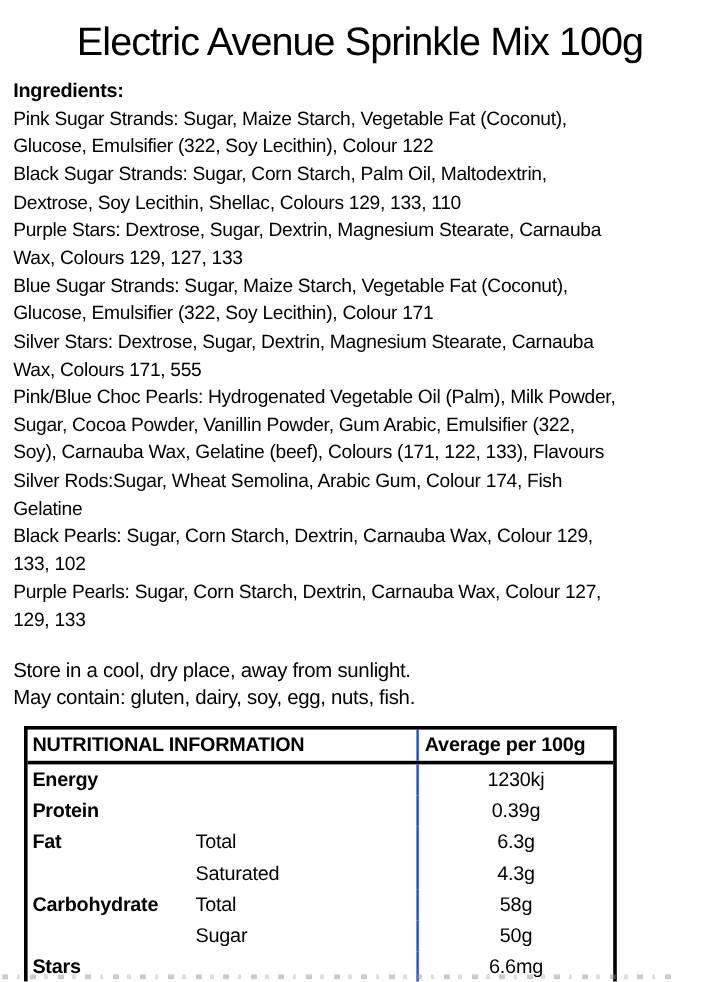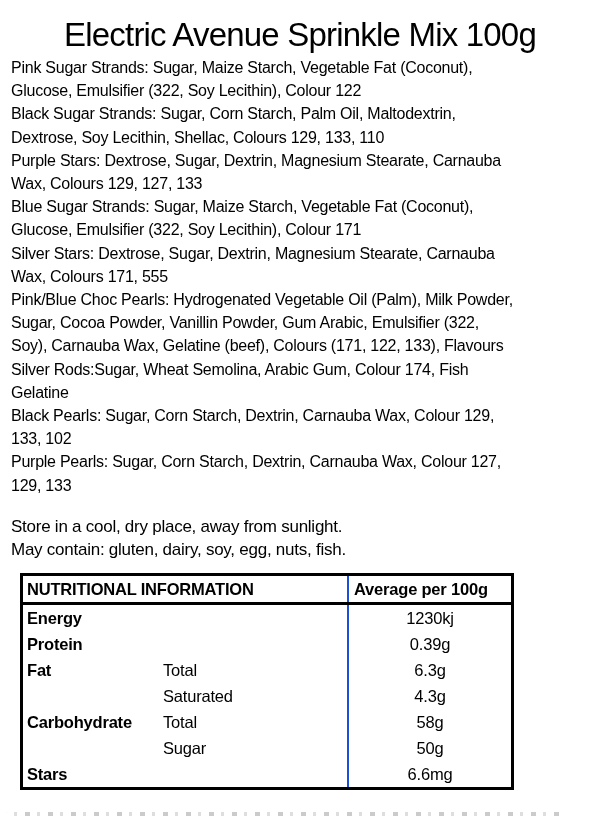--- a/index.html
+++ b/index.html
@@ -4,21 +4,20 @@
 <style>
   html, body { margin: 0; padding: 0; }
   .page {
     position: relative;
     width: 600px;
     height: 818px;
     background: #ffffff;
     color: #000000;
     font-family: "Liberation Sans", sans-serif;
     overflow: hidden;
-    border-radius: 21px;
   }
   .title {
     margin: 14px 4px 0 4px;
     font-size: 33px;
     line-height: 42px;
     font-weight: 400;
     letter-spacing: -0.8px;
     text-align: center;
     white-space: nowrap;
   }
@@ -87,20 +86,21 @@
       transparent 15px 23px);
   }
 </style>
 </head>
 <body>
 
 <div class="page">
 
   <div class="title">Electric Avenue Sprinkle Mix 100g</div>
 
+  <div class="ingredients-heading">Ingredients:</div>
 
   <div class="ingredients-list">
     <p class="ingredient">Pink Sugar Strands: Sugar, Maize Starch, Vegetable Fat (Coconut),
 Glucose, Emulsifier (322, Soy Lecithin), Colour 122</p>
     <p class="ingredient">Black Sugar Strands: Sugar, Corn Starch, Palm Oil, Maltodextrin,
 Dextrose, Soy Lecithin, Shellac, Colours 129, 133, 110</p>
     <p class="ingredient">Purple Stars: Dextrose, Sugar, Dextrin, Magnesium Stearate, Carnauba
 Wax, Colours 129, 127, 133</p>
     <p class="ingredient">Blue Sugar Strands: Sugar, Maize Starch, Vegetable Fat (Coconut),
 Glucose, Emulsifier (322, Soy Lecithin), Colour 171</p>

